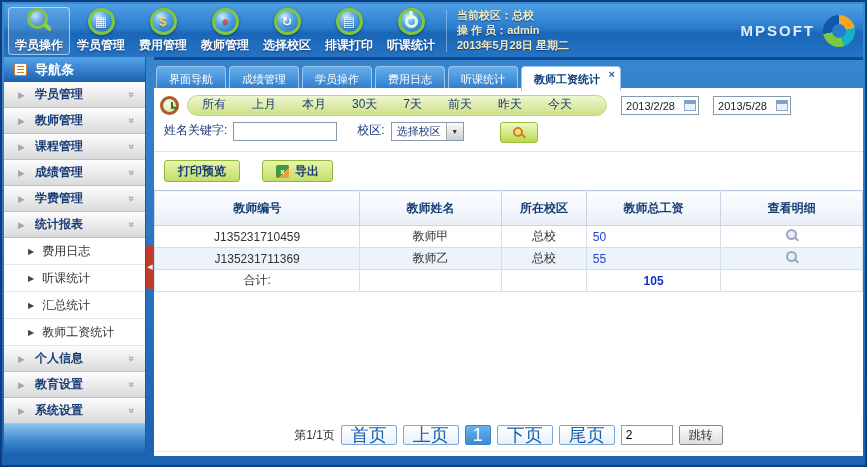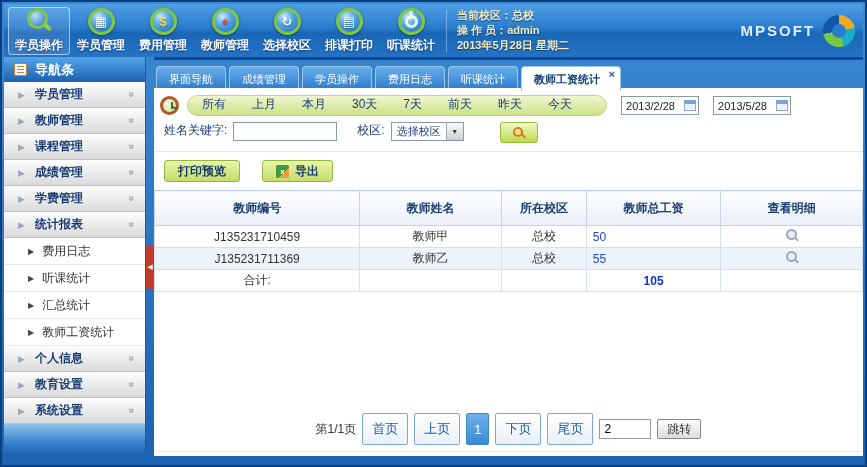--- a/index.html
+++ b/index.html
@@ -117,22 +117,22 @@
   .grid td.num { text-align:left; padding-left:6px; color:#2244cc; }
   .grid td.total-val { color:#1133cc; font-weight:bold; text-align:center; }
   .row-mag { width:13px; height:13px; position:relative; display:inline-block; cursor:pointer; }
   .row-mag::before { content:""; position:absolute; left:1px; top:0; width:7px; height:7px; border-radius:50%;
                      border:2px solid #9aa9bc; background:#e8eef6; }
   .row-mag::after { content:""; position:absolute; left:9px; top:9px; width:5px; height:2px; background:#9aa9bc;
                     transform:rotate(45deg); }
 
   
   .pager { margin-top:auto; display:flex; align-items:center; justify-content:center; gap:6px; padding-bottom:6px; font-size:12px; color:#333; }
-  .pg-btn { height:32px; padding:0 9px; border:1px solid #7aa8d8; border-radius:2px; color:#1a5dab;
-            background:linear-gradient(180deg,#ffffff,#e8f0f8); display:flex; align-items:center; font-size:13px; cursor:pointer; }
+  .pg-btn { height:20px; padding:0 9px; border:1px solid #7aa8d8; border-radius:2px; color:#1a5dab;
+            background:linear-gradient(180deg,#ffffff,#e8f0f8); display:flex; align-items:center; font-size:18px; cursor:pointer; }
   .pg-btn.current { background:linear-gradient(180deg,#6cb2ec,#3a8ad4); color:#fff; border-color:#3a87c8; padding:0 7px; }
   .pg-input { width:52px; height:20px; border:1px solid #999; font-size:12px; padding:0 4px; }
   .pg-go { height:20px; padding:0 9px; border:1px solid #888; border-radius:2px; color:#333;
            background:linear-gradient(180deg,#fdfdfd,#dddddd); display:flex; align-items:center; font-size:12px; cursor:pointer; }
   .footer-line { border-top:1px solid #e0e8f0; margin:0 2px 4px 2px; }
 </style>
 </head>
 <body>
 
 <div class="window">

